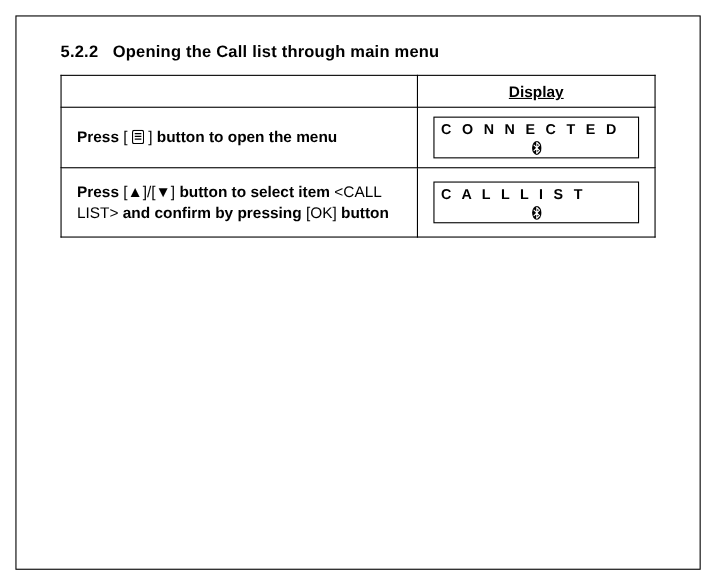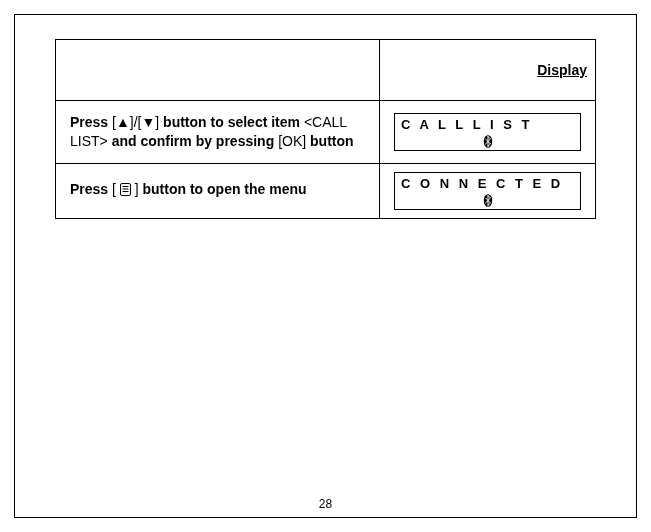--- a/index.html
+++ b/index.html
@@ -3,21 +3,21 @@
 <meta charset="utf-8">
 <style>
   * { box-sizing: border-box; margin: 0; padding: 0; }
   html, body { width: 651px; height: 532px; background: #fff; font-family: Arial, Helvetica, sans-serif; color: #000; }
   .page-border { position: absolute; left: 14px; top: 14px; width: 623px; height: 504px; border: 1px solid #000; }
   .content { position: absolute; left: 0; top: 0; width: 100%; height: 100%; padding: 24px 40px 0 40px; }
   .section-heading { font-size: 15px; font-weight: bold; margin-bottom: 12px; letter-spacing: 0.2px; }
 
   table.steps { width: 100%; border-collapse: collapse; table-layout: fixed; }
   table.steps td, table.steps th { border: 1.5px solid #000; vertical-align: middle; }
-  table.steps th { padding: 22px 8px; font-weight: bold; font-size: 14px; text-align: right; }
+  table.steps th { padding: 6px 8px; font-weight: bold; font-size: 14px; text-align: center; }
   table.steps th .underline { text-decoration: underline; }
   col.left { width: 60%; }
   col.right { width: 40%; }
 
   .instr-cell { padding: 12px 14px; font-size: 14px; font-weight: bold; line-height: 1.35; }
   .instr-cell .keycap { font-weight: normal; }
   .instr-cell .brackets { font-weight: normal; }
   .menu-icon { display: inline-block; vertical-align: -2px; }
 
   .disp-cell { padding: 8px 14px; }
@@ -27,48 +27,36 @@
   .lcd .bt svg { display: block; }
 
   .page-num { position: absolute; left: 0; right: 0; bottom: 6px; text-align: center; font-size: 12px; }
 </style>
 </head>
 <body>
 
 <div class="page-border">
   <div class="content">
 
+    <div class="section-heading">
+      <span>5.2.2</span>
+      &nbsp;
+      <span>Opening the Call list through main menu</span>
+    </div>
 
     <table class="steps">
       <colgroup>
           <col class="left">
           <col class="right">
         </colgroup>
 
       <tbody>
           <tr>
         <th><span></span></th>
         <th><span class="underline">Display</span></th>
-      </tr>
-
-      <tr>
-        <td class="instr-cell">
-          <span>Press </span><span class="keycap">[▲]/[▼]</span><span> button to select item </span><span class="brackets">&lt;CALL LIST&gt;</span><span> and confirm by pressing </span><span class="keycap">[OK]</span><span> button</span>
-        </td>
-        <td class="disp-cell">
-          <div class="lcd">
-            <div class="line1">C A L L    L I S T</div>
-            <div class="bt">
-              <svg width="9" height="13" viewBox="0 0 9 13">
-                    <ellipse cx="4.5" cy="6.5" rx="4.3" ry="6.3" fill="#000"></ellipse>
-                    <path d="M4.5 1.5 L4.5 11.5 M4.5 1.5 L7 4 L2 9 M4.5 11.5 L7 9 L2 4" stroke="#fff" stroke-width="1" fill="none" stroke-linecap="round" stroke-linejoin="round"></path>
-                  </svg>
-            </div>
-          </div>
-        </td>
       </tr>
 
       <tr>
         <td class="instr-cell">
           <span>Press </span><span class="keycap">[&nbsp;</span><span class="menu-icon"><svg width="11" height="13" viewBox="0 0 11 13">
                   <rect x="0.5" y="0.5" width="10" height="12" rx="1.5" fill="none" stroke="#000" stroke-width="1"></rect>
                   <line x1="2.5" y1="3.5" x2="8.5" y2="3.5" stroke="#000" stroke-width="1"></line>
                   <line x1="2.5" y1="6.0" x2="8.5" y2="6.0" stroke="#000" stroke-width="1"></line>
                   <line x1="2.5" y1="8.5" x2="8.5" y2="8.5" stroke="#000" stroke-width="1"></line>
                 </svg></span><span class="keycap">&nbsp;]</span><span> button to open the menu</span>
@@ -79,19 +67,35 @@
             <div class="bt">
               <svg width="9" height="13" viewBox="0 0 9 13">
                     <ellipse cx="4.5" cy="6.5" rx="4.3" ry="6.3" fill="#000"></ellipse>
                     <path d="M4.5 1.5 L4.5 11.5 M4.5 1.5 L7 4 L2 9 M4.5 11.5 L7 9 L2 4" stroke="#fff" stroke-width="1" fill="none" stroke-linecap="round" stroke-linejoin="round"></path>
                   </svg>
             </div>
           </div>
         </td>
       </tr>
 
+      <tr>
+        <td class="instr-cell">
+          <span>Press </span><span class="keycap">[▲]/[▼]</span><span> button to select item </span><span class="brackets">&lt;CALL LIST&gt;</span><span> and confirm by pressing </span><span class="keycap">[OK]</span><span> button</span>
+        </td>
+        <td class="disp-cell">
+          <div class="lcd">
+            <div class="line1">C A L L    L I S T</div>
+            <div class="bt">
+              <svg width="9" height="13" viewBox="0 0 9 13">
+                    <ellipse cx="4.5" cy="6.5" rx="4.3" ry="6.3" fill="#000"></ellipse>
+                    <path d="M4.5 1.5 L4.5 11.5 M4.5 1.5 L7 4 L2 9 M4.5 11.5 L7 9 L2 4" stroke="#fff" stroke-width="1" fill="none" stroke-linecap="round" stroke-linejoin="round"></path>
+                  </svg>
+            </div>
+          </div>
+        </td>
+      </tr>
+
 
     </tbody>
       </table>
 
   </div>
-  <div class="page-num">28</div>
 </div>
 
 </body></html>

